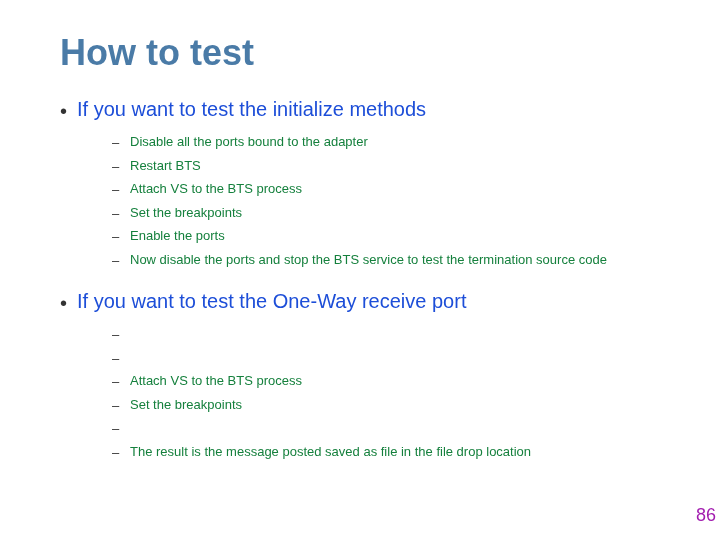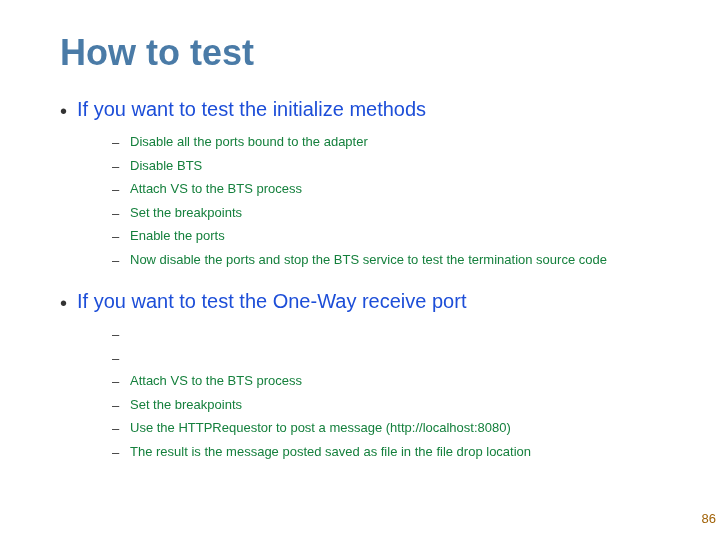--- a/index.html
+++ b/index.html
@@ -80,43 +80,43 @@
     .sub-bullet-text {
       font-size: 13px;
       color: #15803d;
       line-height: 1.5;
     }
 
     .page-number {
       position: absolute;
       bottom: 14px;
       right: 24px;
-      font-size: 13px;
-      color: #a16207;
+      font-size: 18px;
+      color: #a21caf;
     }
   </style>
 </head>
 <body>
 
 <div class="slide">
   <div class="title">How to test</div>
 
   <div class="bullet-section">
     <div class="main-bullet">
       <span class="bullet-dot">•</span>
       <span class="main-bullet-text">If you want to test the initialize methods</span>
     </div>
     <div class="sub-bullets">
       <div class="sub-bullet">
         <span class="sub-dash">–</span>
         <span class="sub-bullet-text">Disable all the ports bound to the adapter</span>
       </div>
       <div class="sub-bullet">
         <span class="sub-dash">–</span>
-        <span class="sub-bullet-text">Disable BTS</span>
+        <span class="sub-bullet-text">Restart BTS</span>
       </div>
       <div class="sub-bullet">
         <span class="sub-dash">–</span>
         <span class="sub-bullet-text">Attach VS to the BTS process</span>
       </div>
       <div class="sub-bullet">
         <span class="sub-dash">–</span>
         <span class="sub-bullet-text">Set the breakpoints</span>
       </div>
       <div class="sub-bullet">
@@ -145,21 +145,20 @@
       <div class="sub-bullet">
         <span class="sub-dash">–</span>
         <span class="sub-bullet-text">Attach VS to the BTS process</span>
       </div>
       <div class="sub-bullet">
         <span class="sub-dash">–</span>
         <span class="sub-bullet-text">Set the breakpoints</span>
       </div>
       <div class="sub-bullet">
         <span class="sub-dash">–</span>
-        <span class="sub-bullet-text">Use the HTTPRequestor to post a message (http://localhost:8080)</span>
       </div>
       <div class="sub-bullet">
         <span class="sub-dash">–</span>
         <span class="sub-bullet-text">The result is the message posted saved as file in the file drop location</span>
       </div>
     </div>
   </div>
 
   <div class="page-number">86</div>
 </div>

